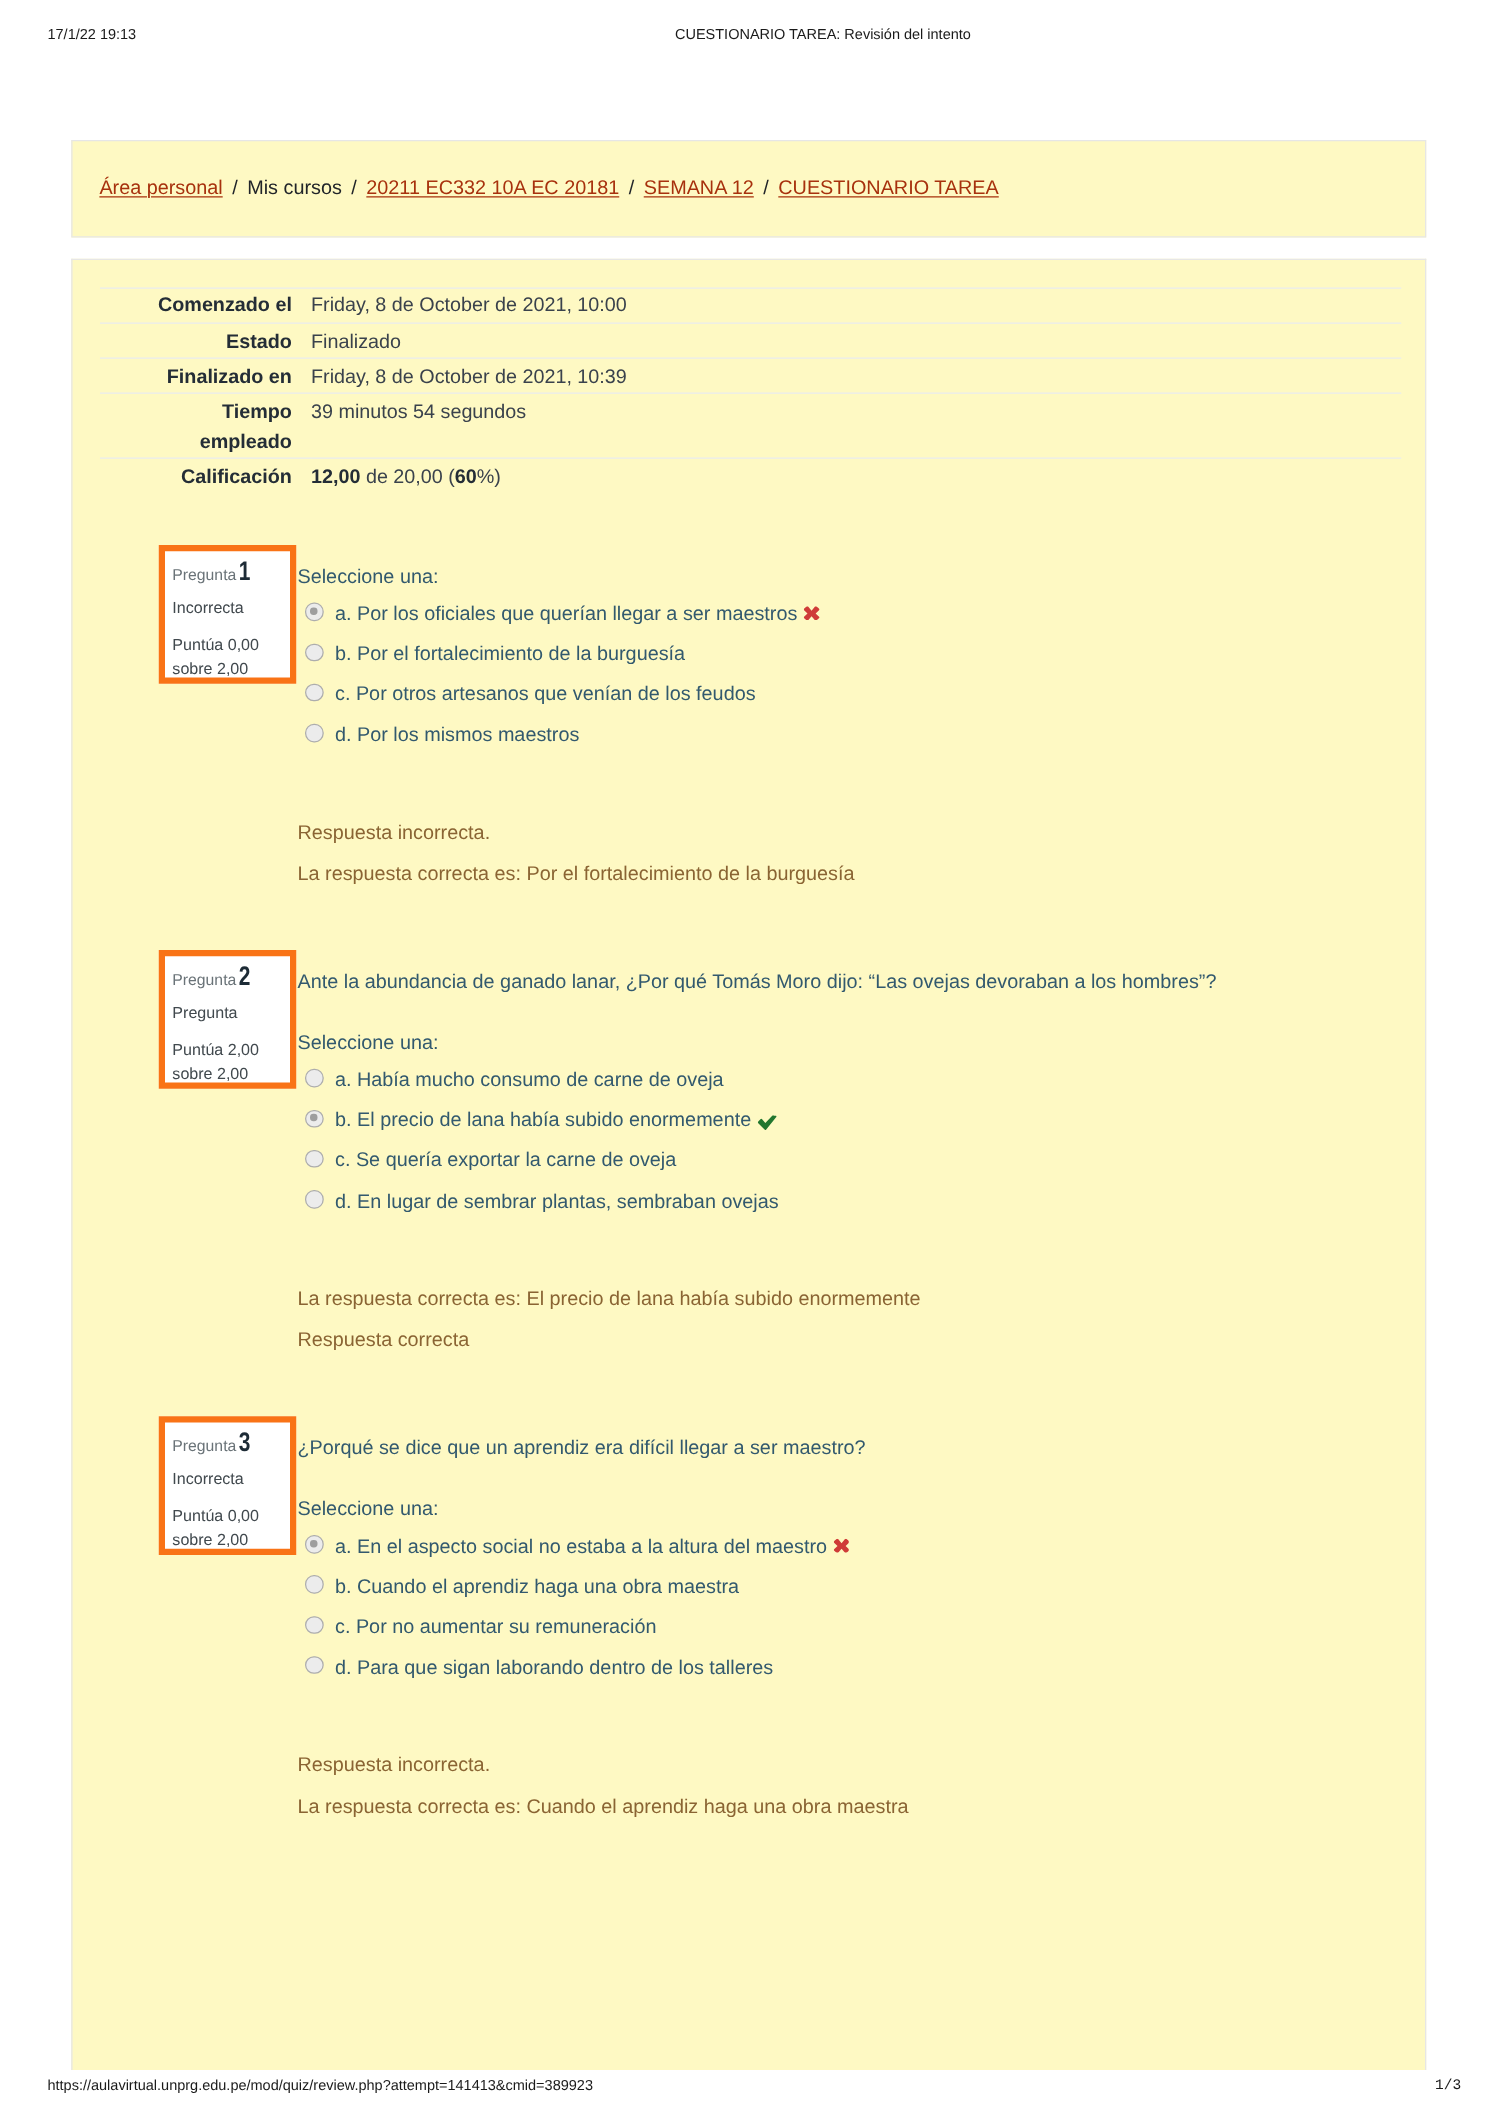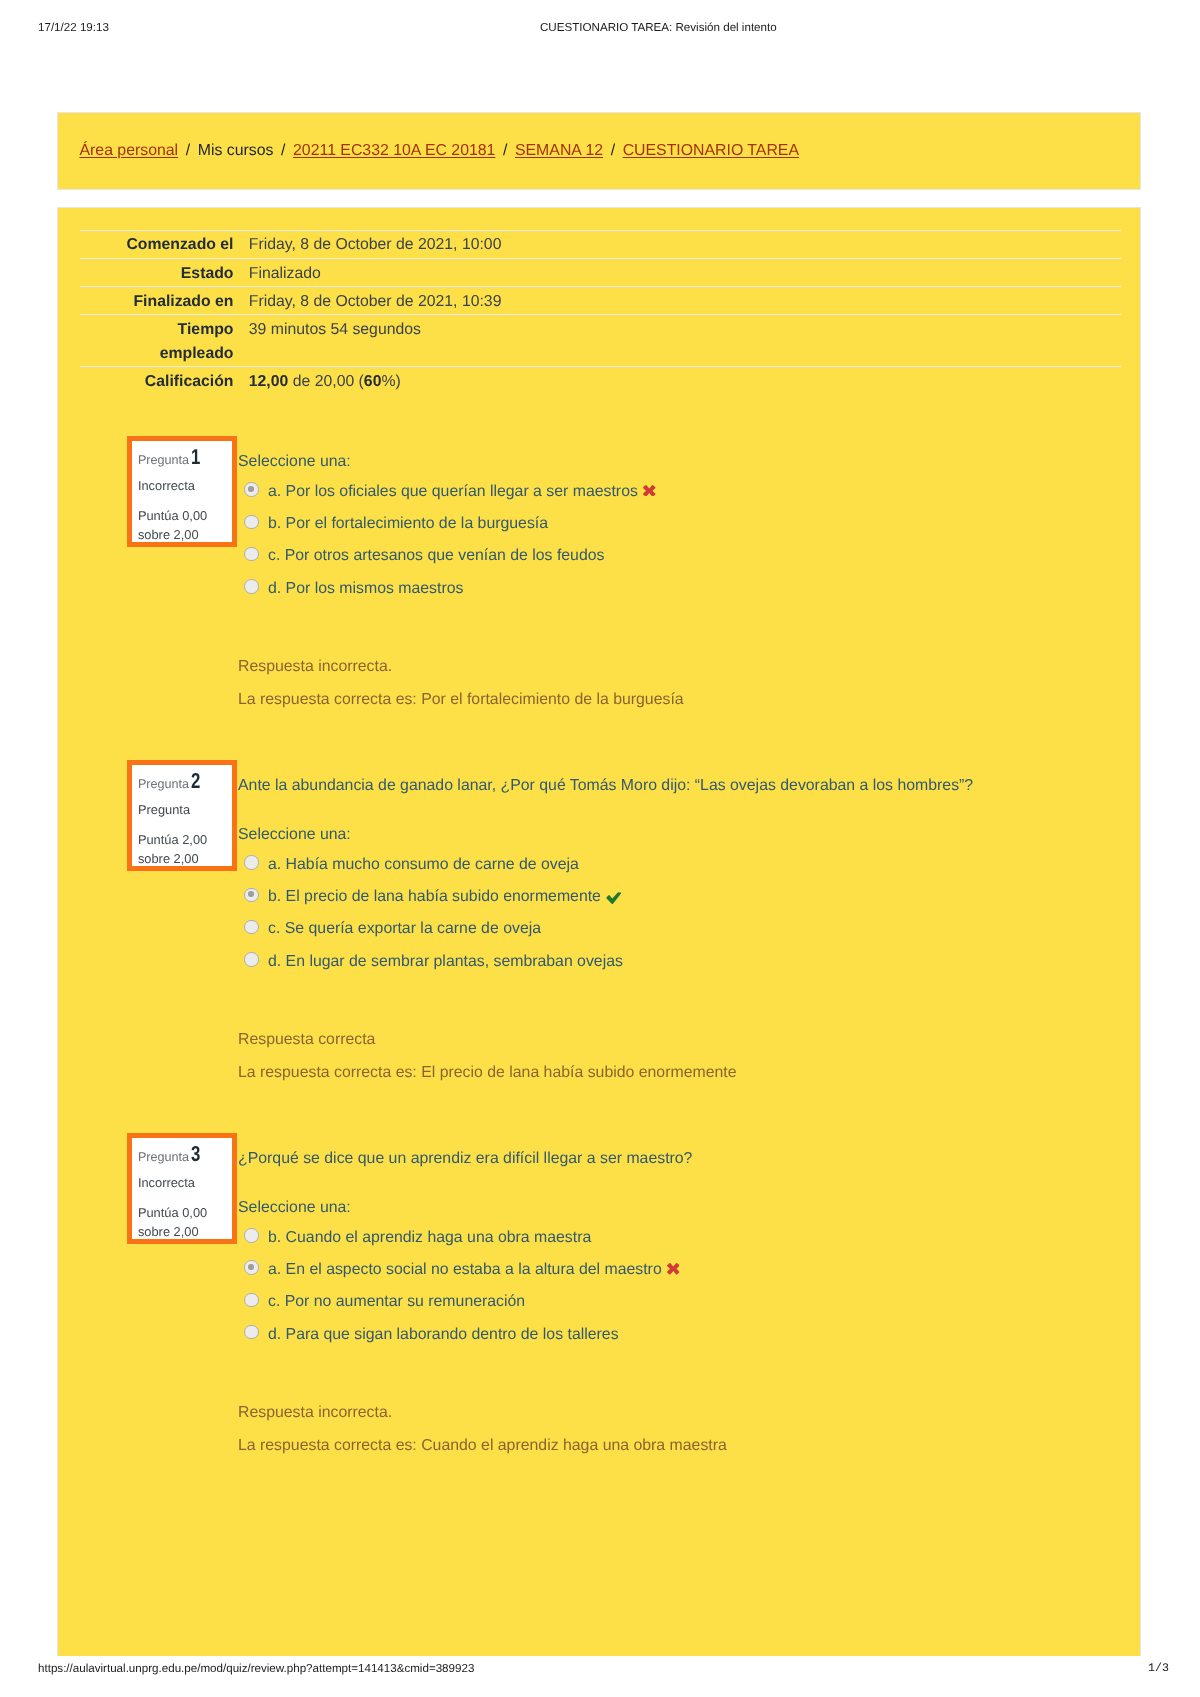--- a/index.html
+++ b/index.html
@@ -20,21 +20,21 @@
     position:absolute; top:0; font-size:11.6px; color:#1a1a1a; white-space:nowrap;
     font-family:"Liberation Sans", sans-serif;
   }
   .ph-left  { left:38px; }
   .ph-center{ left:540px; }
   .pf-left  { left:38px; }
   .pf-right { left:1148px;font-family:Liberation Mono, monospace; }
 
   
   .card { position:absolute; left:57px; width:1084px; box-sizing:border-box;
-          border:1px solid #e6e6e6; background:#fde047; }
+          border:1px solid #e6e6e6; background:#fef9c3; }
   .breadcrumb-card { top:112px; height:77.5px; }
   .main-card { top:206.5px; height:1449px; border-bottom:none; }
 
   
   .bc { position:absolute; left:21.5px; top:28px; font-size:15.85px; color:#212529;
         white-space:nowrap; line-height:20px; }
   .bc a { color:#a7310d; text-decoration:underline; text-underline-offset:1.5px; text-decoration-thickness:1.2px; }
   .bc .sep { color:#212529; padding:0 7.6px; }
 
   
@@ -153,39 +153,39 @@
           <p class="qprompt">Seleccione una:</p>
           <ul class="answers">
             <li><span class="radio"></span><span>a. Había mucho consumo de carne de oveja</span></li>
             <li><span class="radio on"></span><span>b. El precio de lana había subido enormemente</span><span class="mark right"><svg viewBox="0 0 127 100" width="100%" height="100%" aria-hidden="true">
                   <path fill="currentColor" d="M121 4 Q126 9 121 15 L57 95 Q52 101 46 95 L5 53 Q0 48 5 42 L19 28 Q25 22 30 28 L51 52 L96 4 Q102 -2 107 4 Z"></path>
                 </svg></span></li>
             <li><span class="radio"></span><span>c. Se quería exportar la carne de oveja</span></li>
             <li><span class="radio"></span><span>d. En lugar de sembrar plantas, sembraban ovejas</span></li>
           </ul>
           <div class="fb">
+            <p class="feedback">La respuesta correcta es: El precio de lana había subido enormemente</p>
             <p class="feedback">Respuesta correcta</p>
-            <p class="feedback">La respuesta correcta es: El precio de lana había subido enormemente</p>
           </div>
         </div>
       </div>
       <div class="question">
         <div class="qinfo">
           <p class="qno"><span>Pregunta</span>&nbsp;<b>3</b></p>
           <p class="qstate">Incorrecta</p>
           <p class="qgrade"><span>Puntúa 0,00</span><br><span>sobre 2,00</span></p>
         </div>
         <div class="qbody">
           <p class="qtext">¿Porqué se dice que un aprendiz era difícil llegar a ser maestro?</p>
           <p class="qprompt">Seleccione una:</p>
           <ul class="answers">
-            <li><span class="radio"></span><span>b. Cuando el aprendiz haga una obra maestra</span></li>
             <li><span class="radio on"></span><span>a. En el aspecto social no estaba a la altura del maestro</span><span class="mark wrong"><svg viewBox="0 0 100 92" width="100%" height="100%" aria-hidden="true">
                   <path fill="currentColor" d="M50 28 L28 2 Q24 -2 18 2 L3 15 Q-2 20 2 25 L24 46 L2 67 Q-2 72 3 77 L18 90 Q24 94 28 90 L50 64 L72 90 Q76 94 82 90 L97 77 Q102 72 98 67 L76 46 L98 25 Q102 20 97 15 L82 2 Q76 -2 72 2 Z"></path>
                 </svg></span></li>
+            <li><span class="radio"></span><span>b. Cuando el aprendiz haga una obra maestra</span></li>
             <li><span class="radio"></span><span>c. Por no aumentar su remuneración</span></li>
             <li><span class="radio"></span><span>d. Para que sigan laborando dentro de los talleres</span></li>
           </ul>
           <div class="fb">
             <p class="feedback">Respuesta incorrecta.</p>
             <p class="feedback">La respuesta correcta es: Cuando el aprendiz haga una obra maestra</p>
           </div>
         </div>
       </div>
     </div>

